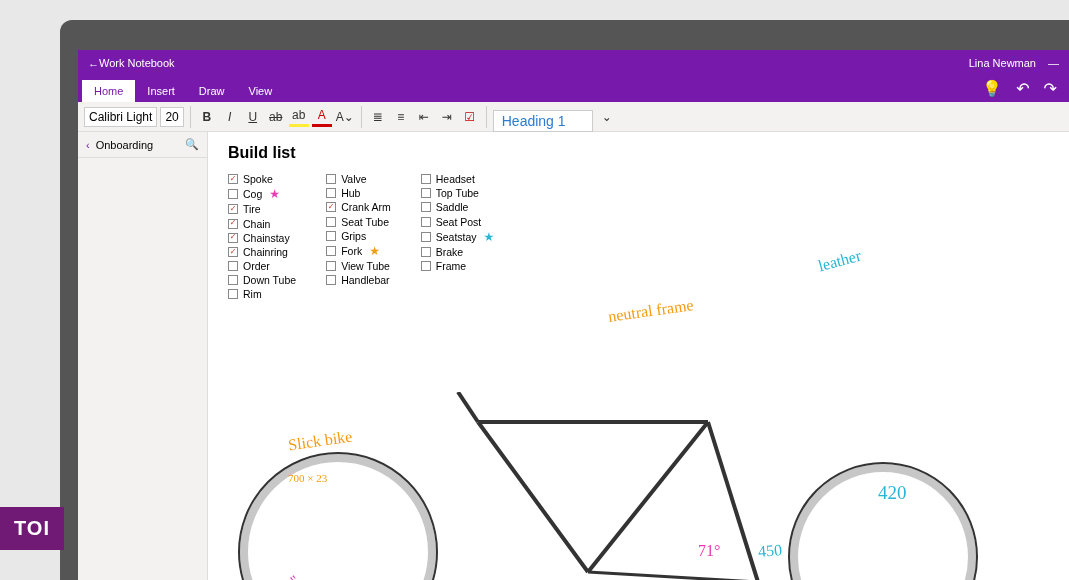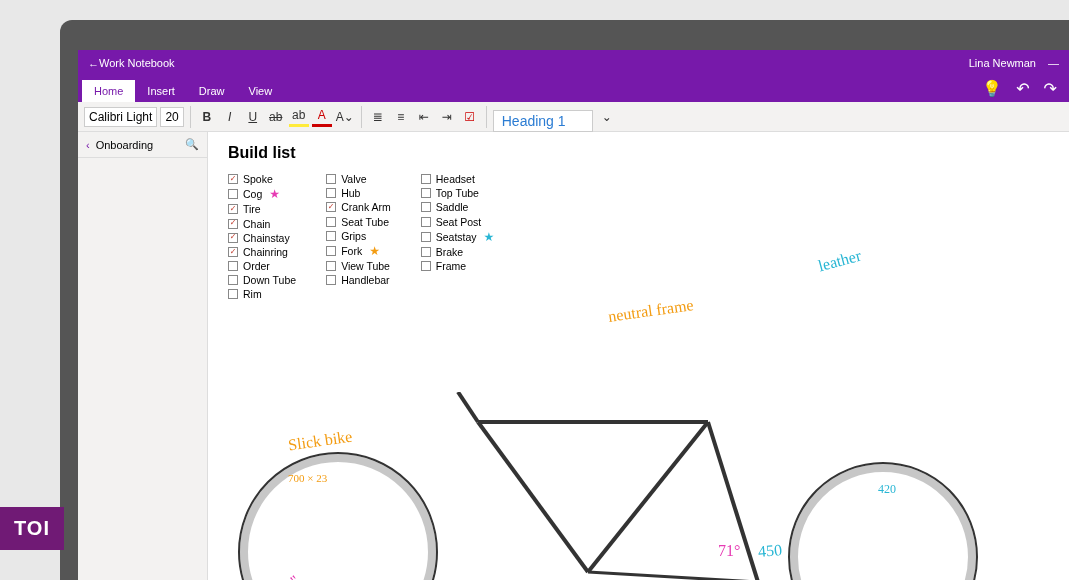--- a/index.html
+++ b/index.html
@@ -242,23 +242,23 @@
             <line x1="160" y1="180" x2="330" y2="190" stroke="#333" stroke-width="3"></line>
             <line x1="50" y1="30" x2="30" y2="0" stroke="#333" stroke-width="4"></line>
           </svg>
 
           <div id="annotations">
               <span class="ink cyan" style="left: 590px; top: -10px; transform: rotate(-15deg); font-size: 16px;">leather</span>
               <span class="ink orange" style="left: 380px; top: 40px; transform: rotate(-8deg); font-size: 16px;">neutral frame</span>
               <span class="ink orange" style="left: 60px; top: 170px; transform: rotate(-8deg); font-size: 16px;">Slick bike</span>
               <span class="ink orange" style="left: 60px; top: 210px; transform: rotate(0deg); font-size: 11px;">700 × 23</span>
               <span class="ink magenta" style="left: 50px; top: 315px; transform: rotate(-40deg); font-size: 16px;">29"</span>
-              <span class="ink magenta" style="left: 470px; top: 280px; transform: rotate(0deg); font-size: 16px; margin-left: 20px;">71°</span>
+              <span class="ink magenta" style="left: 470px; top: 280px; transform: rotate(0deg); font-size: 16px;">71°</span>
               <span class="ink cyan" style="left: 530px; top: 280px; transform: rotate(-5deg); font-size: 16px;">450</span>
-              <span class="ink cyan" style="left: 650px; top: 220px; transform: rotate(0deg); font-size: 12px;">420</span>
+              <span class="ink cyan" style="left: 650px; top: 220px; transform: rotate(0deg); font-size: 19px;">420</span>
             </div>
         </div>
       </div>
     </div>
 
   </div>
 </div>
 
 <div class="toi-badge">TOI</div>
 

